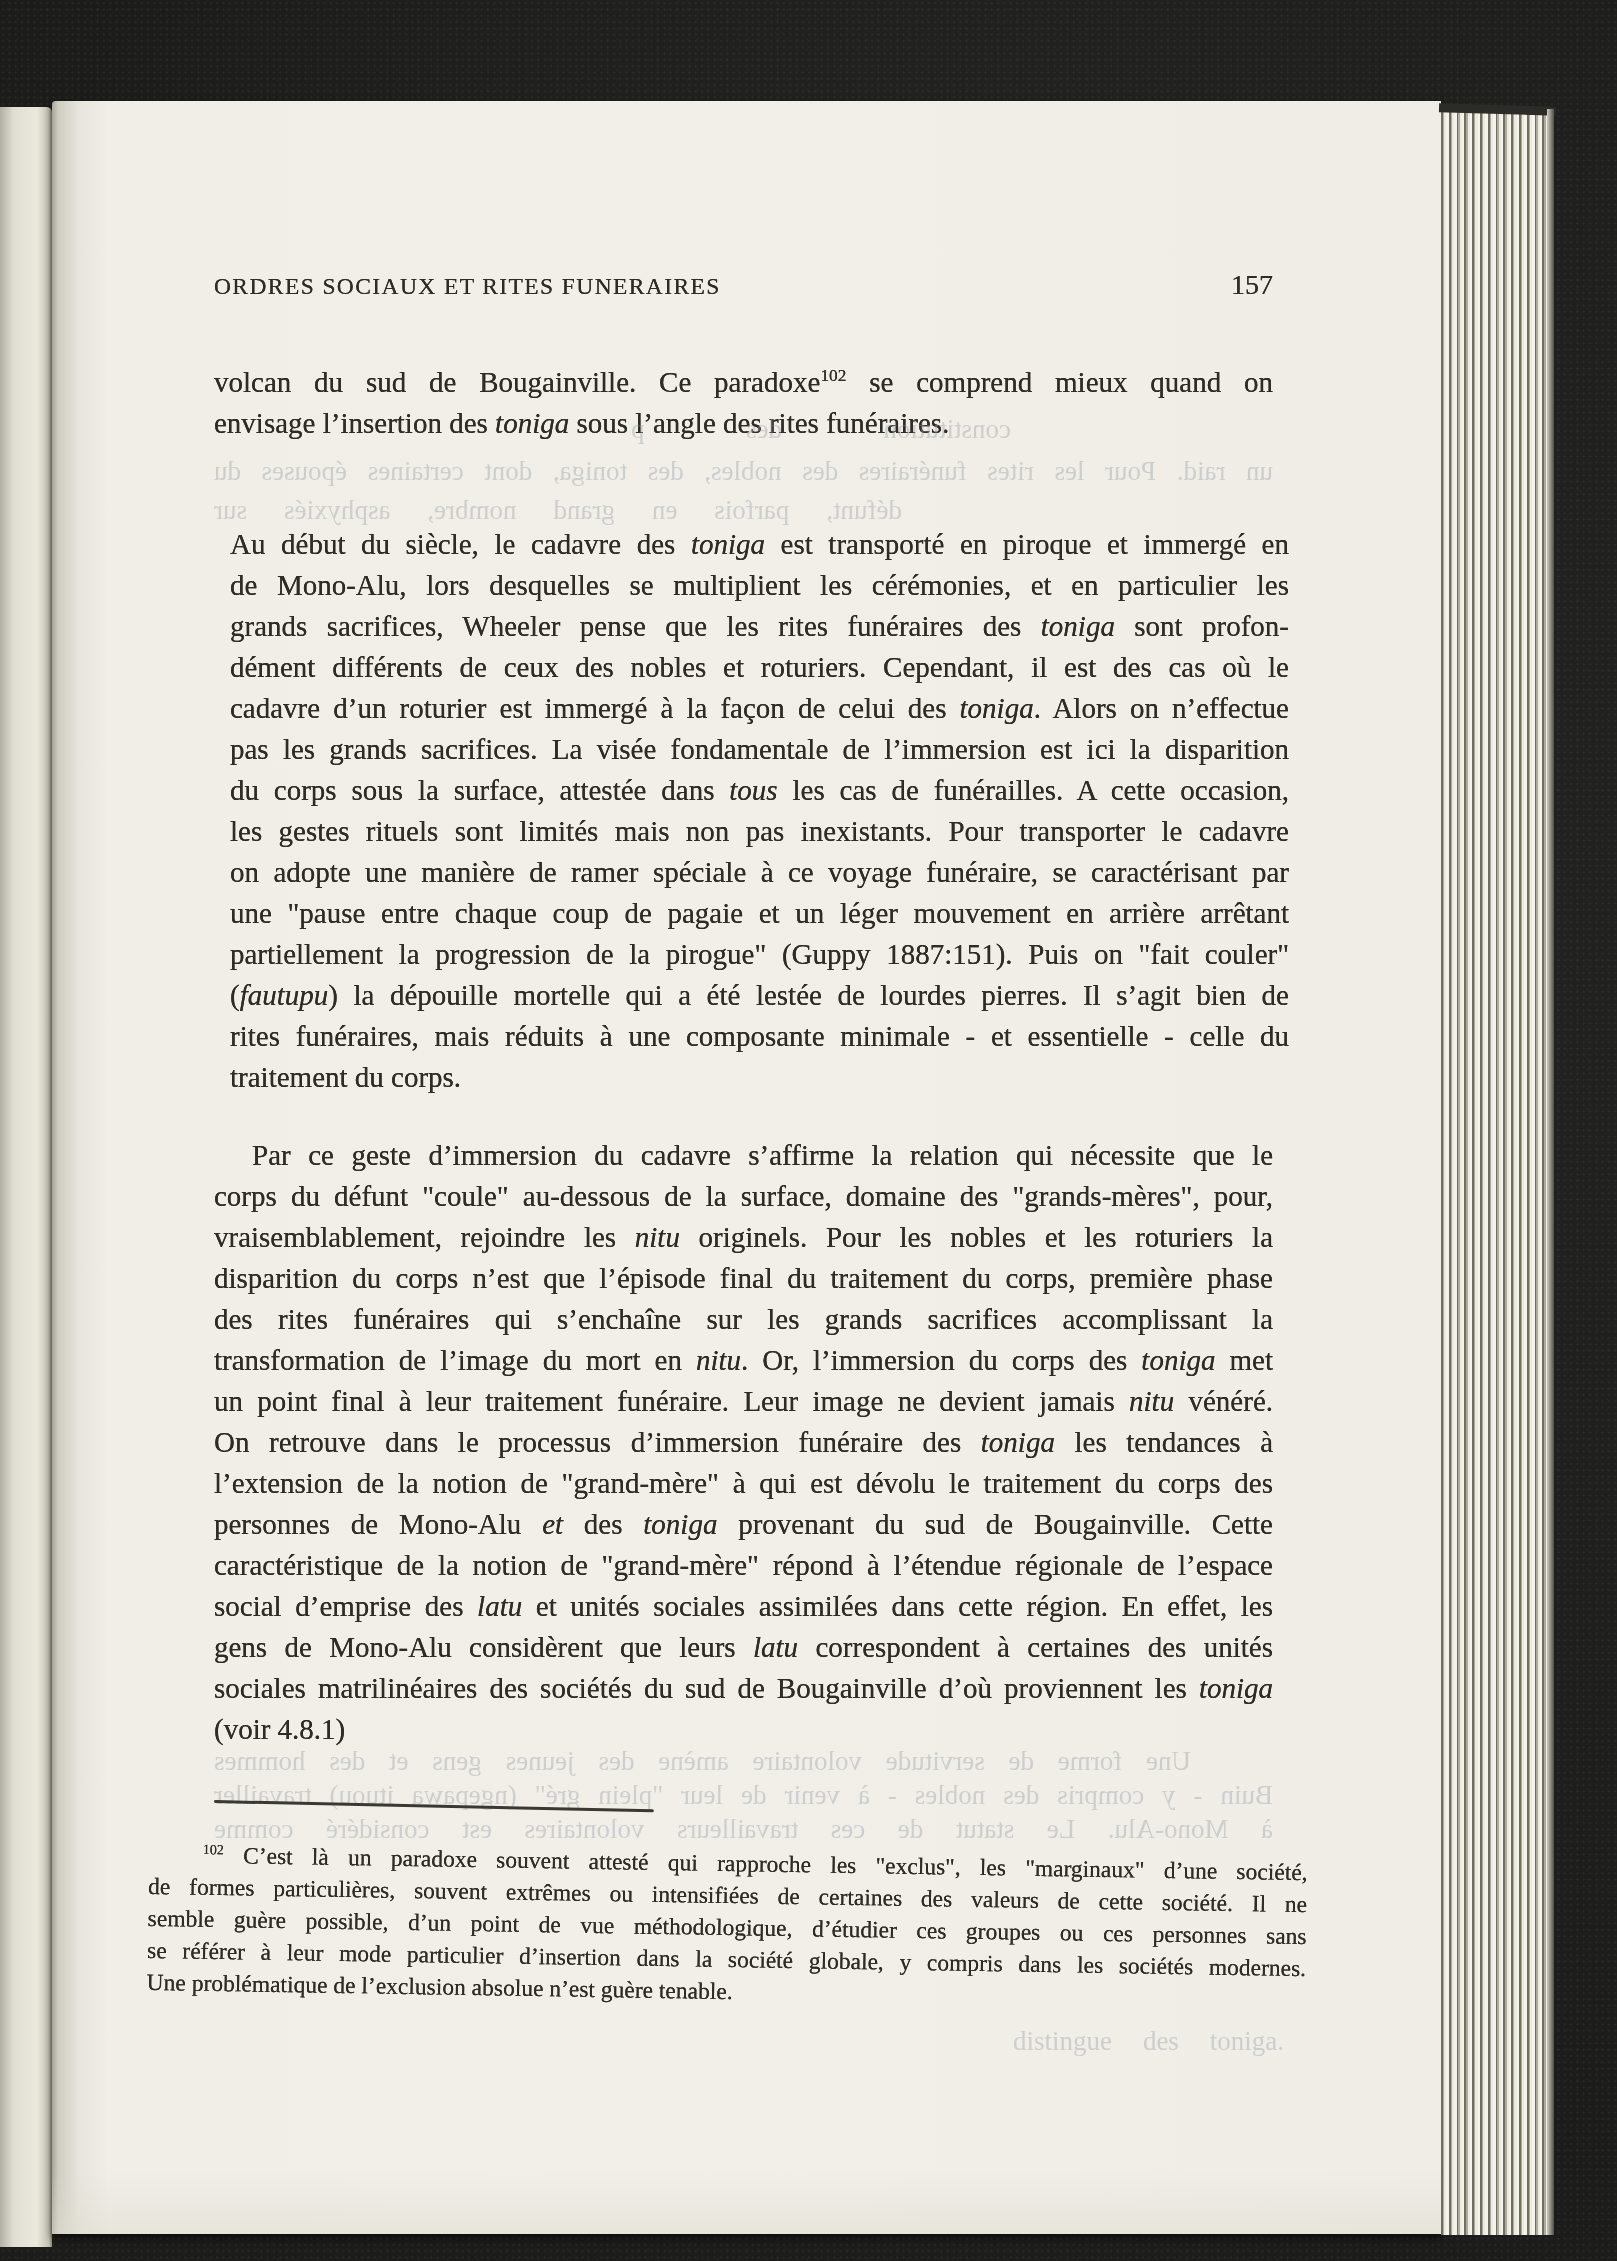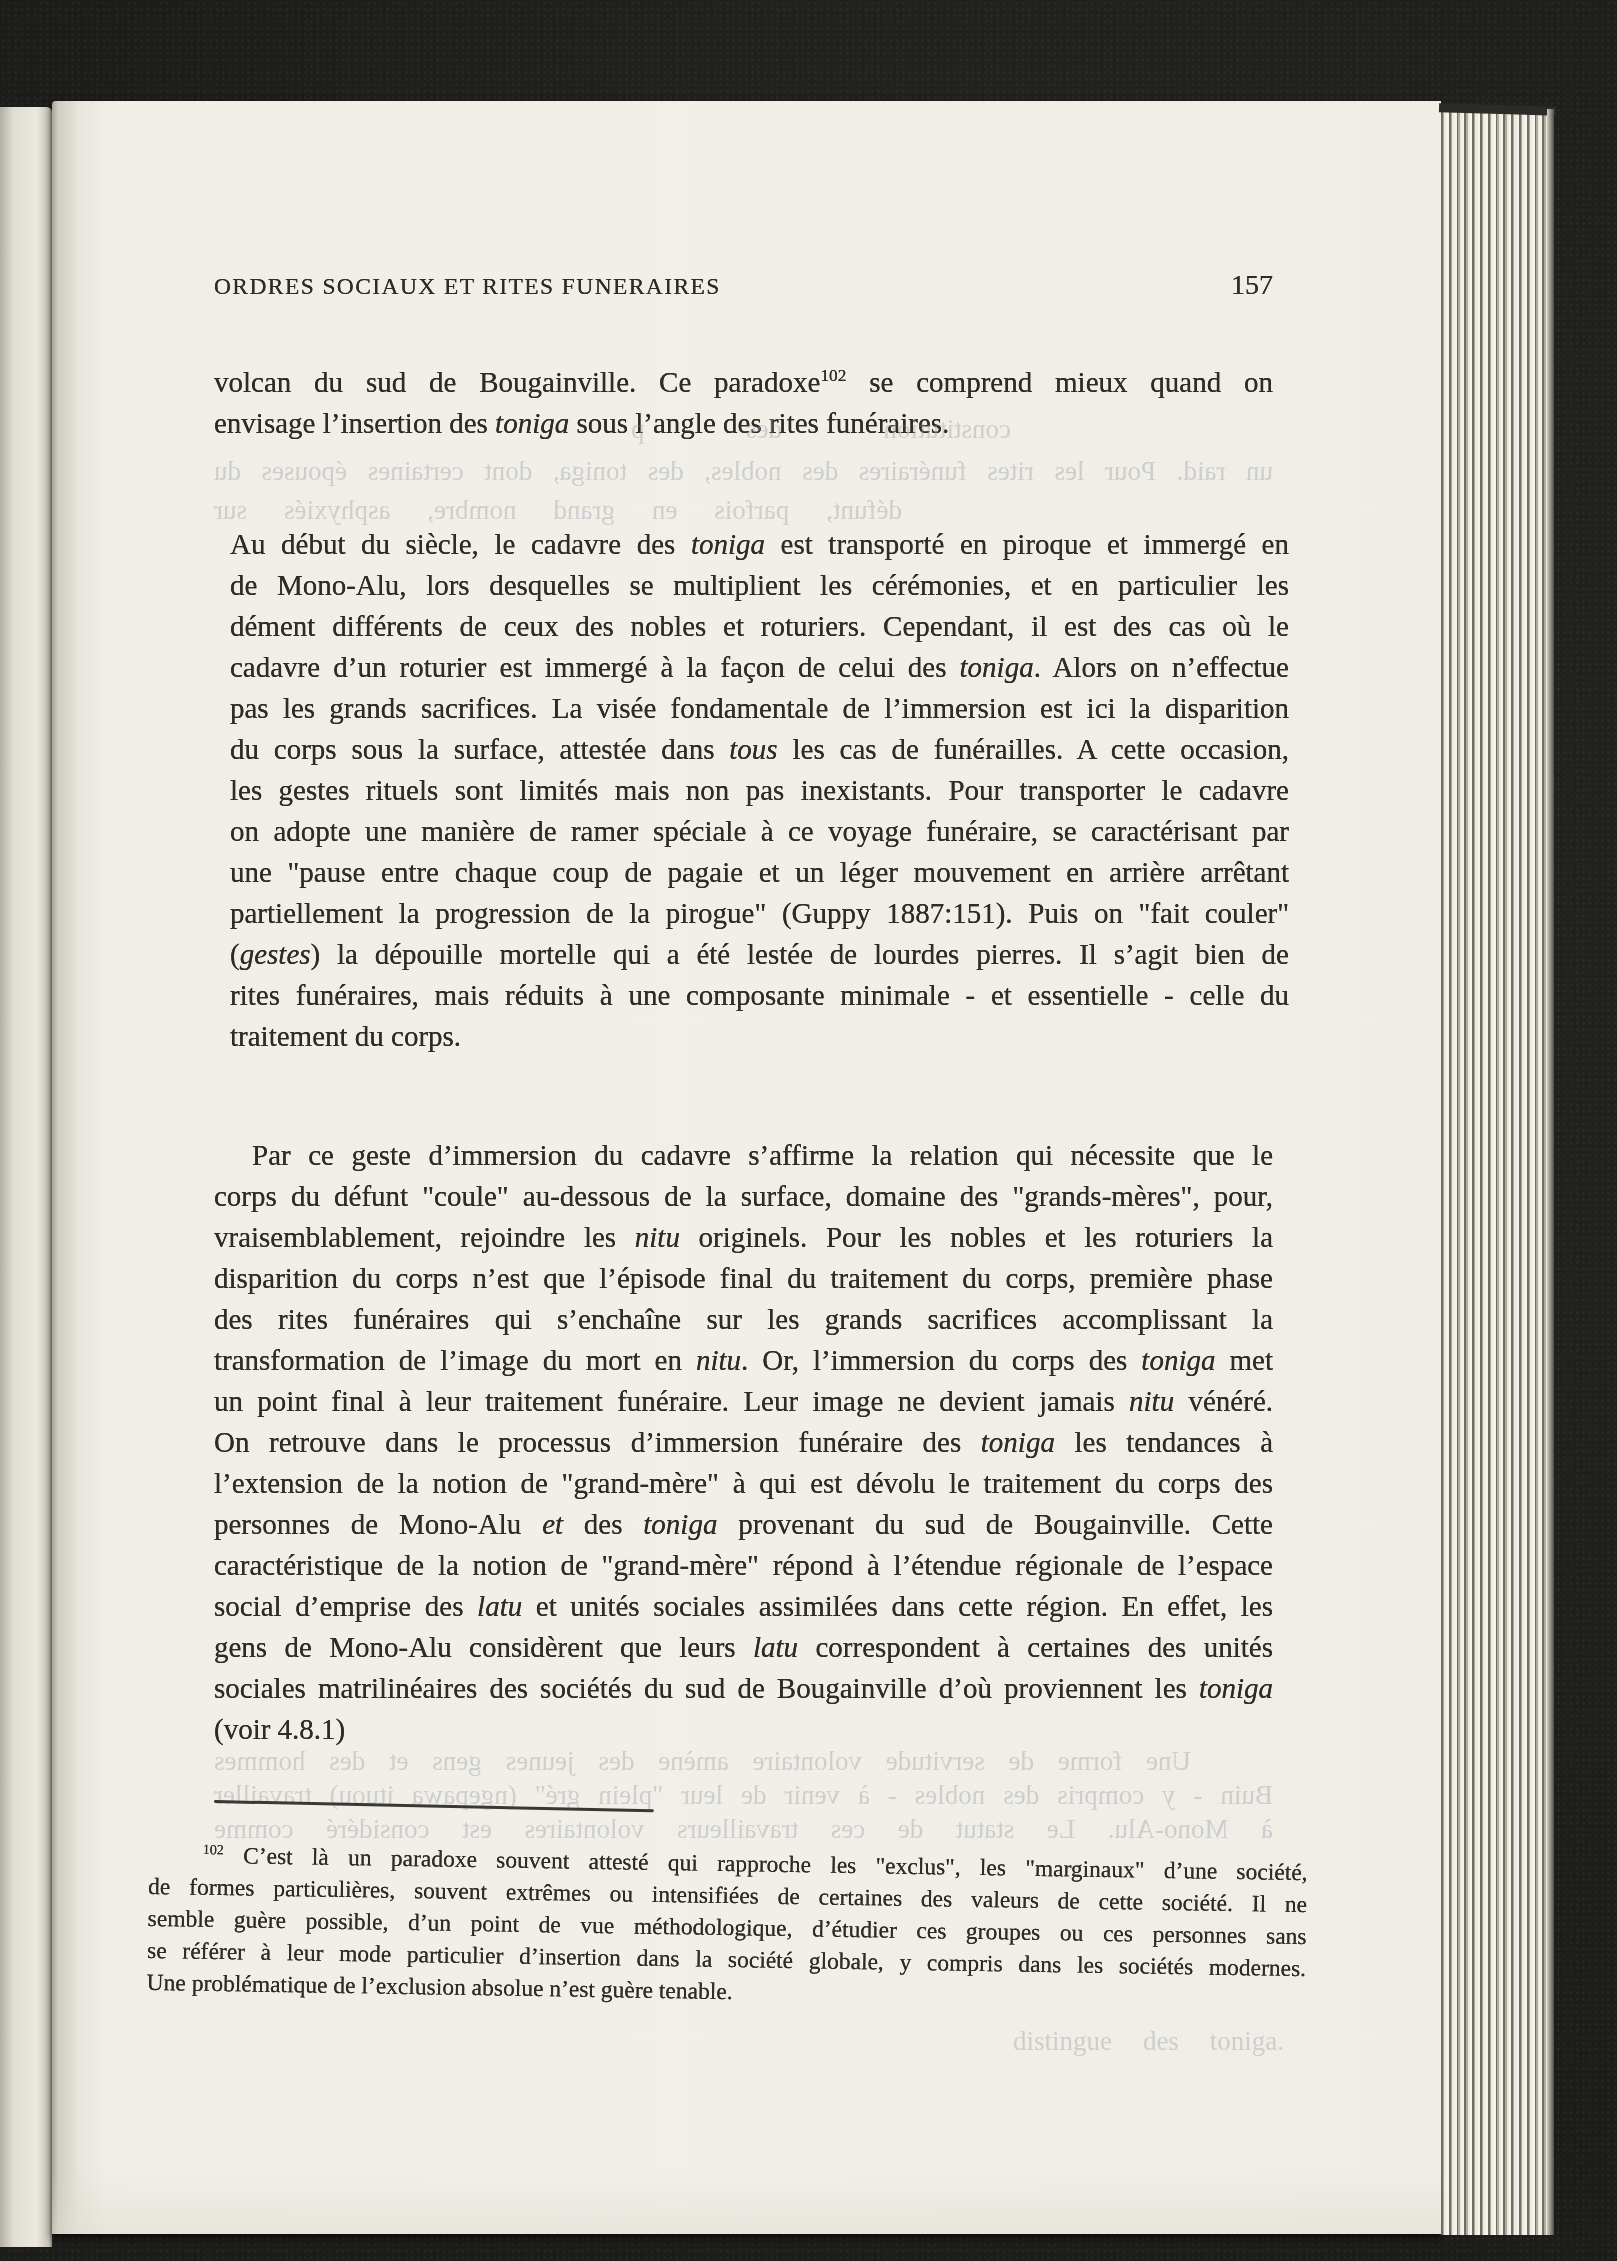--- a/index.html
+++ b/index.html
@@ -97,29 +97,30 @@
 
   <div class="block intro txt">
       <div class="line">volcan du sud de Bougainville. Ce paradoxe<sup>102</sup> se comprend mieux quand on</div>
       <div class="line last">envisage l’insertion des <i>toniga</i> sous l’angle des rites funéraires.</div>
     </div>
 
 
   <div class="block para1 txt">
       <div class="line">Au début du siècle, le cadavre des <i>toniga</i> est transporté en piroque et immergé en</div>
       <div class="line">de Mono-Alu, lors desquelles se multiplient les cérémonies, et en particulier les</div>
+      <div class="line">grands sacrifices, Wheeler pense que les rites funéraires des <i>toniga</i> sont profon-</div>
       <div class="line">dément différents de ceux des nobles et roturiers. Cependant, il est des cas où le</div>
       <div class="line">cadavre d’un roturier est immergé à la façon de celui des <i>toniga</i>. Alors on n’effectue</div>
       <div class="line">pas les grands sacrifices. La visée fondamentale de l’immersion est ici la disparition</div>
       <div class="line">du corps sous la surface, attestée dans <i>tous</i> les cas de funérailles. A cette occasion,</div>
       <div class="line">les gestes rituels sont limités mais non pas inexistants. Pour transporter le cadavre</div>
       <div class="line">on adopte une manière de ramer spéciale à ce voyage funéraire, se caractérisant par</div>
       <div class="line">une "pause entre chaque coup de pagaie et un léger mouvement en arrière arrêtant</div>
       <div class="line">partiellement la progression de la pirogue" (Guppy 1887:151). Puis on "fait couler"</div>
-      <div class="line">(<i>gestes</i>) la dépouille mortelle qui a été lestée de lourdes pierres. Il s’agit bien de</div>
+      <div class="line">(<i>fautupu</i>) la dépouille mortelle qui a été lestée de lourdes pierres. Il s’agit bien de</div>
       <div class="line">rites funéraires, mais réduits à une composante minimale - et essentielle - celle du</div>
       <div class="line last">traitement du corps.</div>
     </div>
 
   <div class="block para2 txt">
       <div class="line">Par ce geste d’immersion du cadavre s’affirme la relation qui nécessite que le</div>
       <div class="line">corps du défunt "coule" au-dessous de la surface, domaine des "grands-mères", pour,</div>
       <div class="line">vraisemblablement, rejoindre les <i>nitu</i> originels. Pour les nobles et les roturiers la</div>
       <div class="line">disparition du corps n’est que l’épisode final du traitement du corps, première phase</div>
       <div class="line">des rites funéraires qui s’enchaîne sur les grands sacrifices accomplissant la</div>

